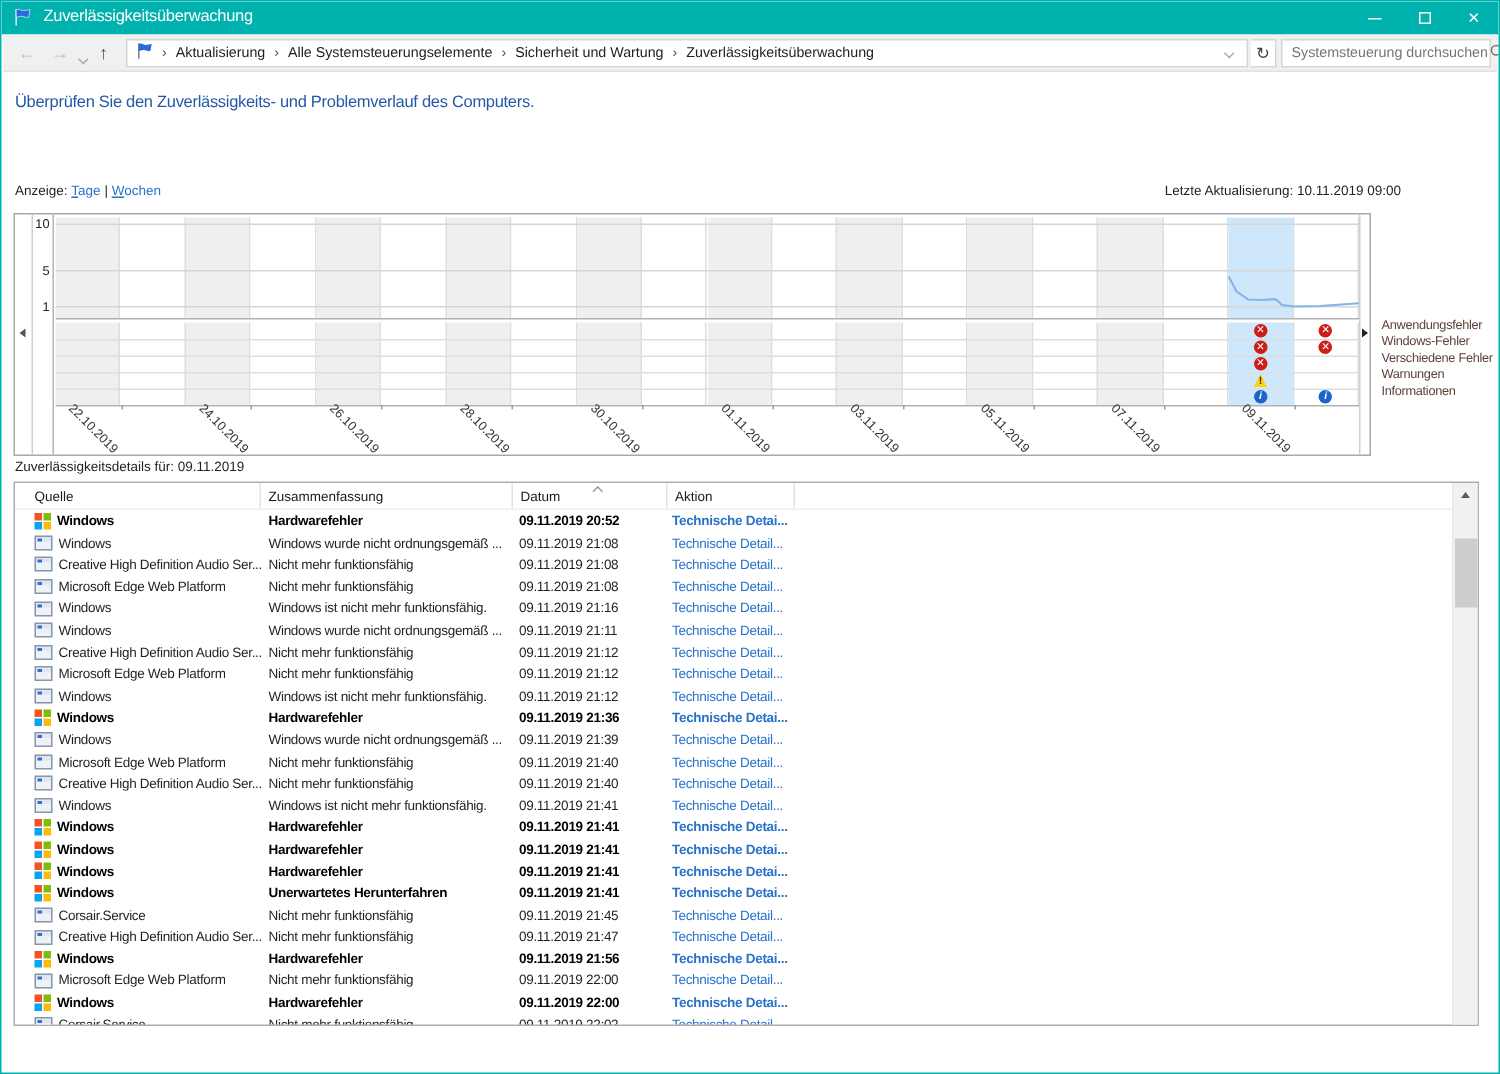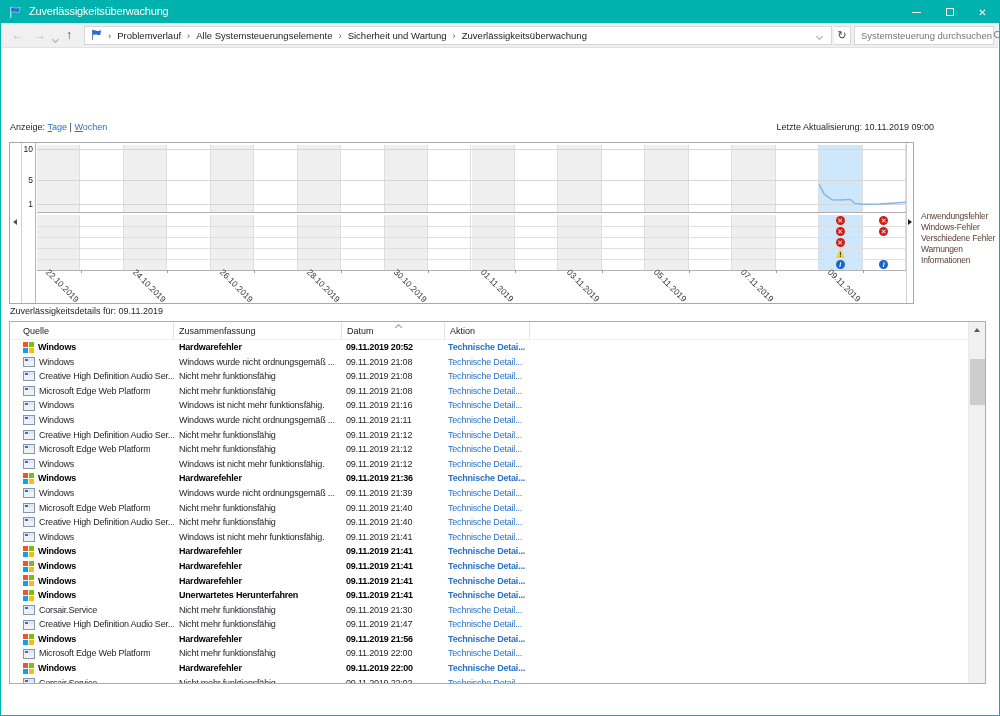--- a/index.html
+++ b/index.html
@@ -126,21 +126,21 @@
     <span class="nav up">↑</span>
     <div class="addressbar">
       <span style="margin-right:1px;">
         <svg width="12" height="12" viewBox="0 0 14 14">
             <path d="M3 1v12" stroke="#5a6b8c" stroke-width="1"></path>
             <path d="M3 1.5 C5.5 0.5 7 2.8 9.5 2.2 L13 1.5 L12 7 C9.5 7.6 8 5.8 5.5 6.4 L3 7 Z" fill="#2a6ae0"></path>
           </svg>
       </span>
       <span id="crumbs" style="display:flex;align-items:center;">
           <span class="crumb-sep">›</span>
-          <span class="crumb">Problemverlauf</span>
+          <span class="crumb">Aktualisierung</span>
           <span class="crumb-sep">›</span>
           <span class="crumb">Alle Systemsteuerungselemente</span>
           <span class="crumb-sep">›</span>
           <span class="crumb">Sicherheit und Wartung</span>
           <span class="crumb-sep">›</span>
           <span class="crumb">Zuverlässigkeitsüberwachung</span>
         </span>
       <span class="flexspace"></span>
       <span class="ab-chev"><i class="chev"></i></span>
     </div>
@@ -150,20 +150,21 @@
       <span class="search-ico">
         <svg width="11" height="11" viewBox="0 0 11 11">
             <circle cx="4.5" cy="4.5" r="3.2" fill="none" stroke="#777" stroke-width="1"></circle>
             <path d="M7 7 L10 10" stroke="#777" stroke-width="1.2"></path>
           </svg>
       </span>
     </div>
   </div>
 
   <div class="content">
+    <div class="heading">Überprüfen Sie den Zuverlässigkeits- und Problemverlauf des Computers.</div>
     <div class="viewrow">
       <span>Anzeige:</span>
       <a class="accel">Tage</a>
       <span>|</span>
       <a class="accel">Wochen</a>
     </div>
     <div class="lastupd">Letzte Aktualisierung: 10.11.2019 09:00</div>
 
     <div class="chartwrap">
       <div class="ch-box">
@@ -443,21 +444,21 @@
             <span class="cell c-sum">Unerwartetes Herunterfahren</span>
             <span class="cell c-date">09.11.2019 21:41</span>
             <a class="cell c-act">Technische Detai...</a>
           </div>
           <div class="trow">
             <span class="cell c-src">
               <i class="ic ic-app"></i>
               <span class="nm">Corsair.Service</span>
             </span>
             <span class="cell c-sum">Nicht mehr funktionsfähig</span>
-            <span class="cell c-date">09.11.2019 21:30</span>
+            <span class="cell c-date">09.11.2019 21:45</span>
             <a class="cell c-act">Technische Detail...</a>
           </div>
           <div class="trow">
             <span class="cell c-src">
               <i class="ic ic-app"></i>
               <span class="nm">Creative High Definition Audio Ser...</span>
             </span>
             <span class="cell c-sum">Nicht mehr funktionsfähig</span>
             <span class="cell c-date">09.11.2019 21:47</span>
             <a class="cell c-act">Technische Detail...</a>

